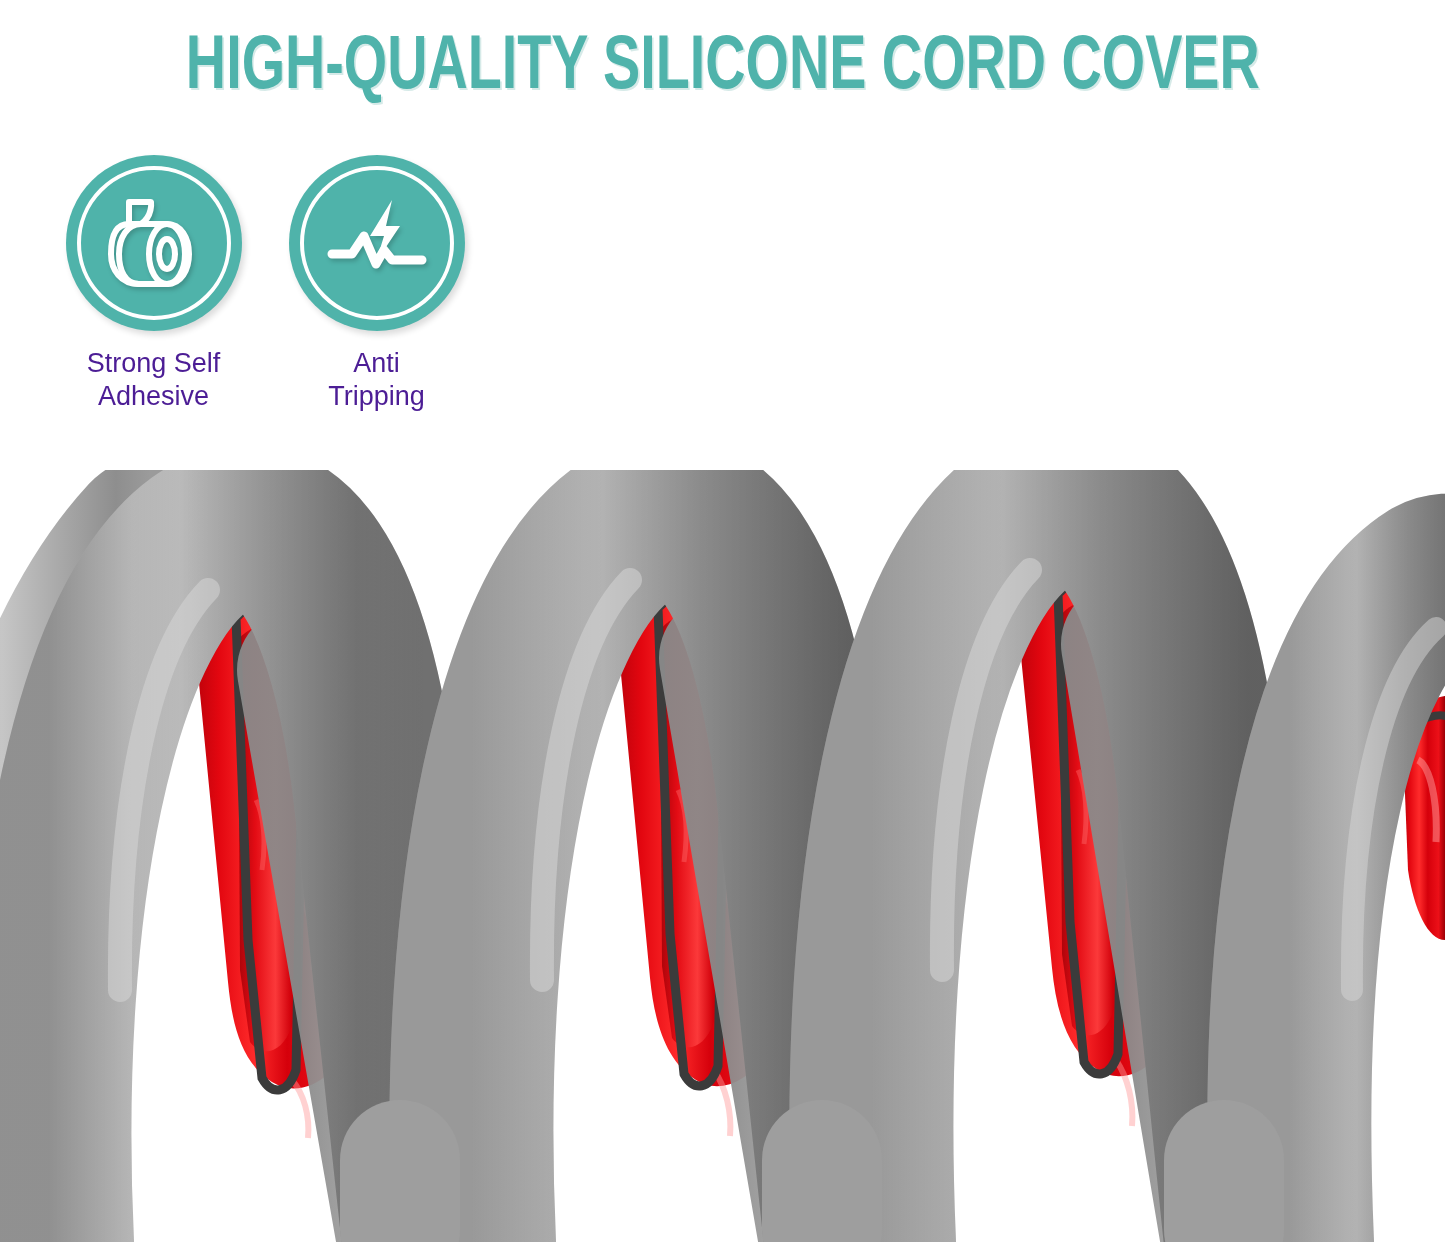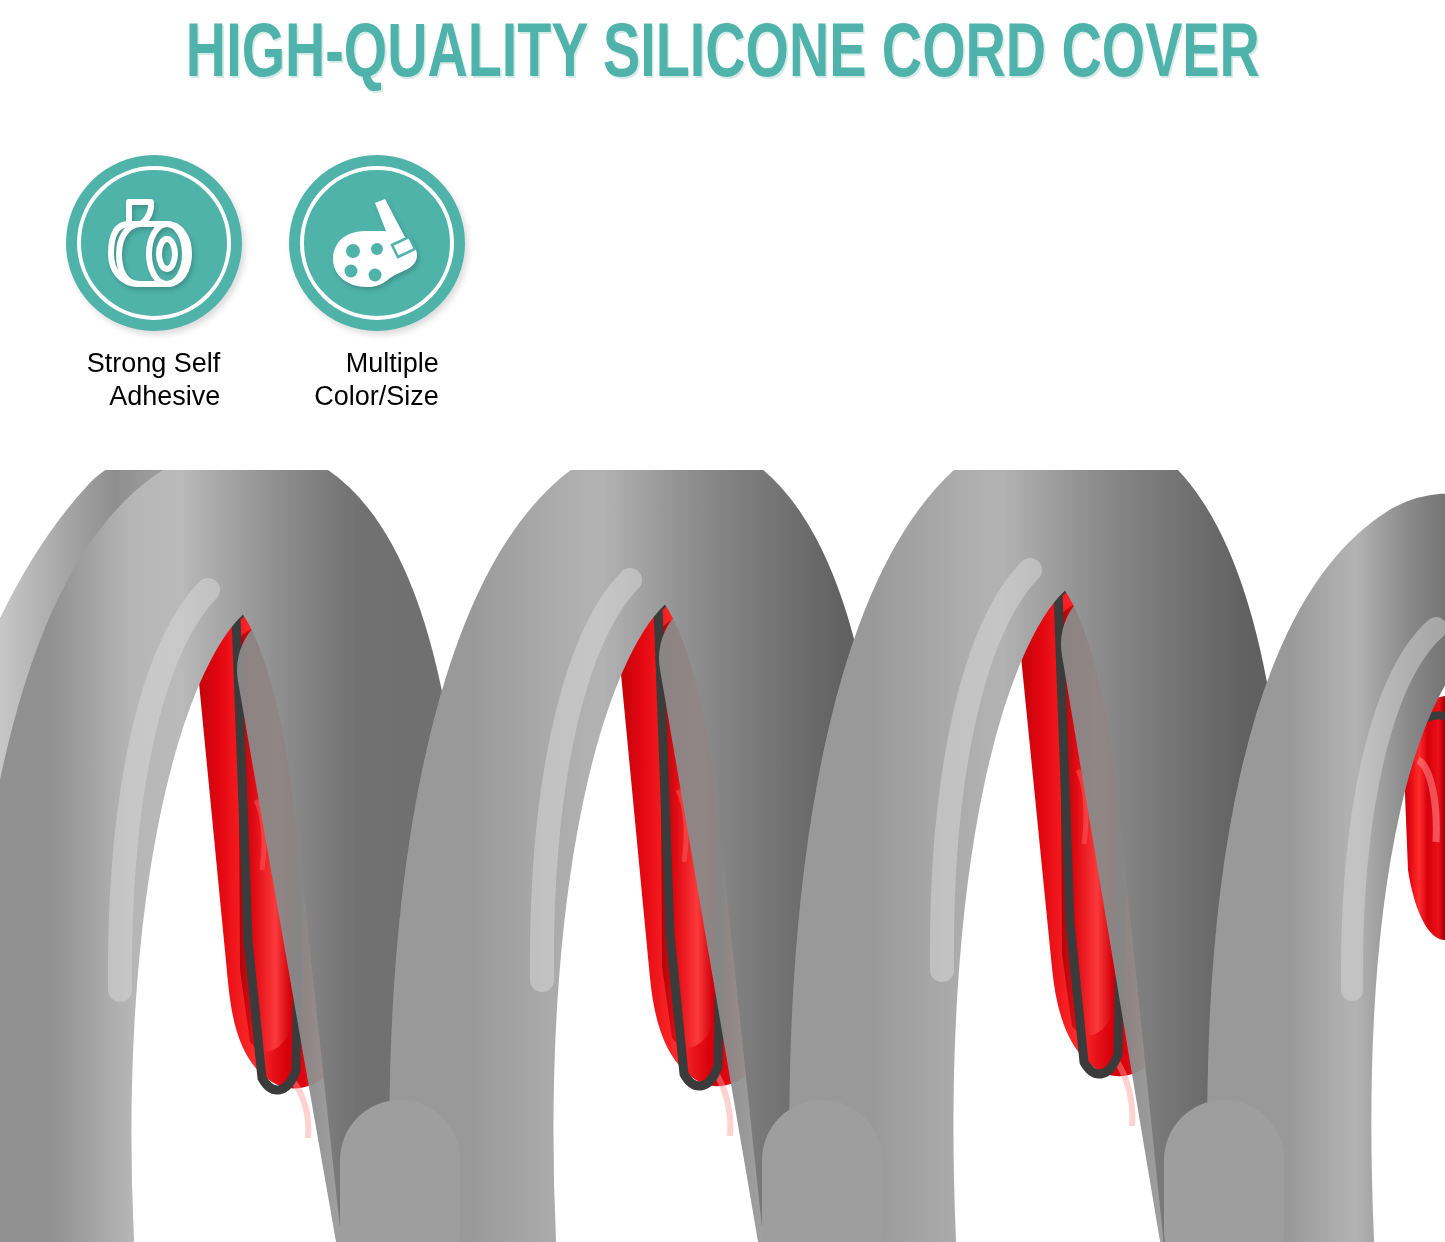--- a/index.html
+++ b/index.html
@@ -7,21 +7,21 @@
     width:1445px;height:1242px;
     background:#ffffff;
     font-family:"Liberation Sans", sans-serif;
     overflow:hidden;
     position:relative;
   }
 
   
   .title-bar{
     position:absolute;
-    left:0;top:4px;width:1445px;height:90px;
+    left:0;top:16px;width:1445px;height:90px;
     display:flex;align-items:center;justify-content:center;
   }
   .title-text{
     font-family:"Liberation Sans", sans-serif;
     font-weight:bold;
     font-size:68px;
     line-height:68px;
     letter-spacing:0px;
     color:#4fb3ab;
     transform:scaleX(0.82) scaleY(1.12);
@@ -65,22 +65,22 @@
   }
   .badge svg{
     position:relative;
     z-index:2;
     display:block;
     filter:drop-shadow(2px 3px 2px rgba(0,0,0,0.18));
   }
 
   .feature-label{
     margin-top:16px;
-    text-align:right;
-    color:#000000;
+    text-align:center;
+    color:#4c1d95;
     font-size:27px;
     line-height:33px;
     font-family:"Liberation Sans", sans-serif;
     font-weight:normal;
     max-width:215px;
     white-space:pre-line;
   }
 
   
   .product{
@@ -109,42 +109,32 @@
           <path d="M40 96 C26 96 20 82 20 66 C20 50 28 36 42 36 L68 36 C82 36 90 50 90 66 C90 82 82 96 68 96"></path>
           <ellipse cx="68" cy="66" rx="18" ry="30"></ellipse>
           <ellipse cx="68" cy="66" rx="8" ry="15"></ellipse>
         </g>
       </svg>
     </div>
     <div class="feature-label">Strong Self
 Adhesive</div>
   </div>
 
-
-
   <div class="feature">
     <div class="badge">
-      <svg width="112" height="112" viewBox="0 0 112 112">
-
-        <path d="M44 44 C22 44 12 58 12 72 C12 88 26 100 46 100
-                 C62 100 66 92 74 88 C84 83 96 80 96 68
-                 C96 52 74 44 60 44 Z" fill="#ffffff"></path>
-        <circle cx="32" cy="64" r="7" fill="#4fb3aa"></circle>
-        <circle cx="30" cy="84" r="6.5" fill="#4fb3aa"></circle>
-        <circle cx="54" cy="88" r="6.5" fill="#4fb3aa"></circle>
-        <circle cx="56" cy="62" r="6" fill="#4fb3aa"></circle>
-
-        <path d="M54 16 L64 12 L86 54 L72 62 Z" fill="#ffffff"></path>
-
-        <path d="M71 58 L88 50 L94 62 L77 70 Z" fill="#ffffff" stroke="#4fb3aa" stroke-width="2.5"></path>
+      <svg width="110" height="110" viewBox="0 0 110 110">
+        <path d="M70 12 L48 48 L62 48 L54 74 L78 38 L64 38 Z" fill="#ffffff"></path>
+        <path d="M10 66 L30 66 L42 48 L54 76 L62 62 L70 72 L100 72" fill="none" stroke="#ffffff" stroke-width="9" stroke-linecap="round" stroke-linejoin="round"></path>
       </svg>
     </div>
-    <div class="feature-label">Multiple
-Color/Size</div>
+    <div class="feature-label">Anti
+Tripping</div>
   </div>
+
+
 
 
 </div>
 
 <div class="product">
   <svg width="1445" height="772" viewBox="0 0 1445 772">
     <defs>
 
       <linearGradient id="greyTube" x1="0" y1="0" x2="1" y2="0">
         <stop offset="0%" stop-color="#b9b9b9"></stop>

